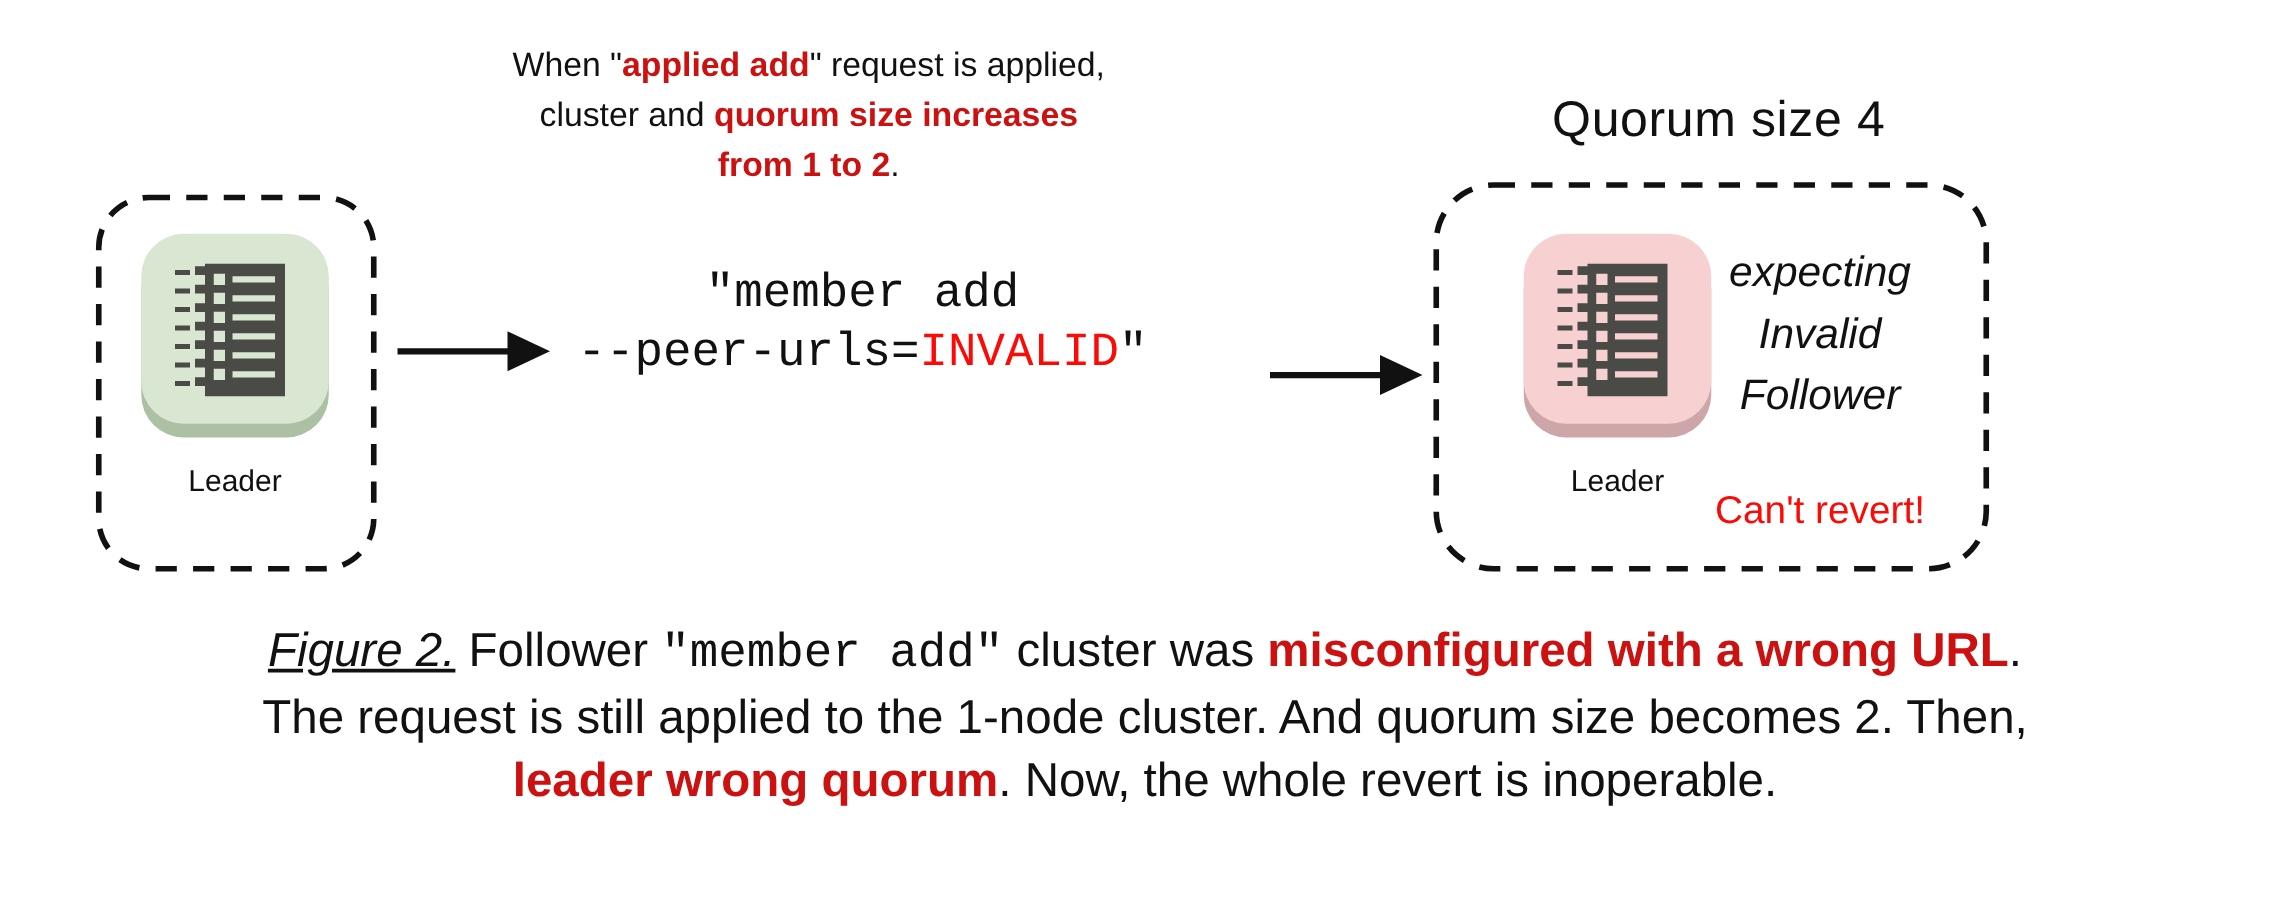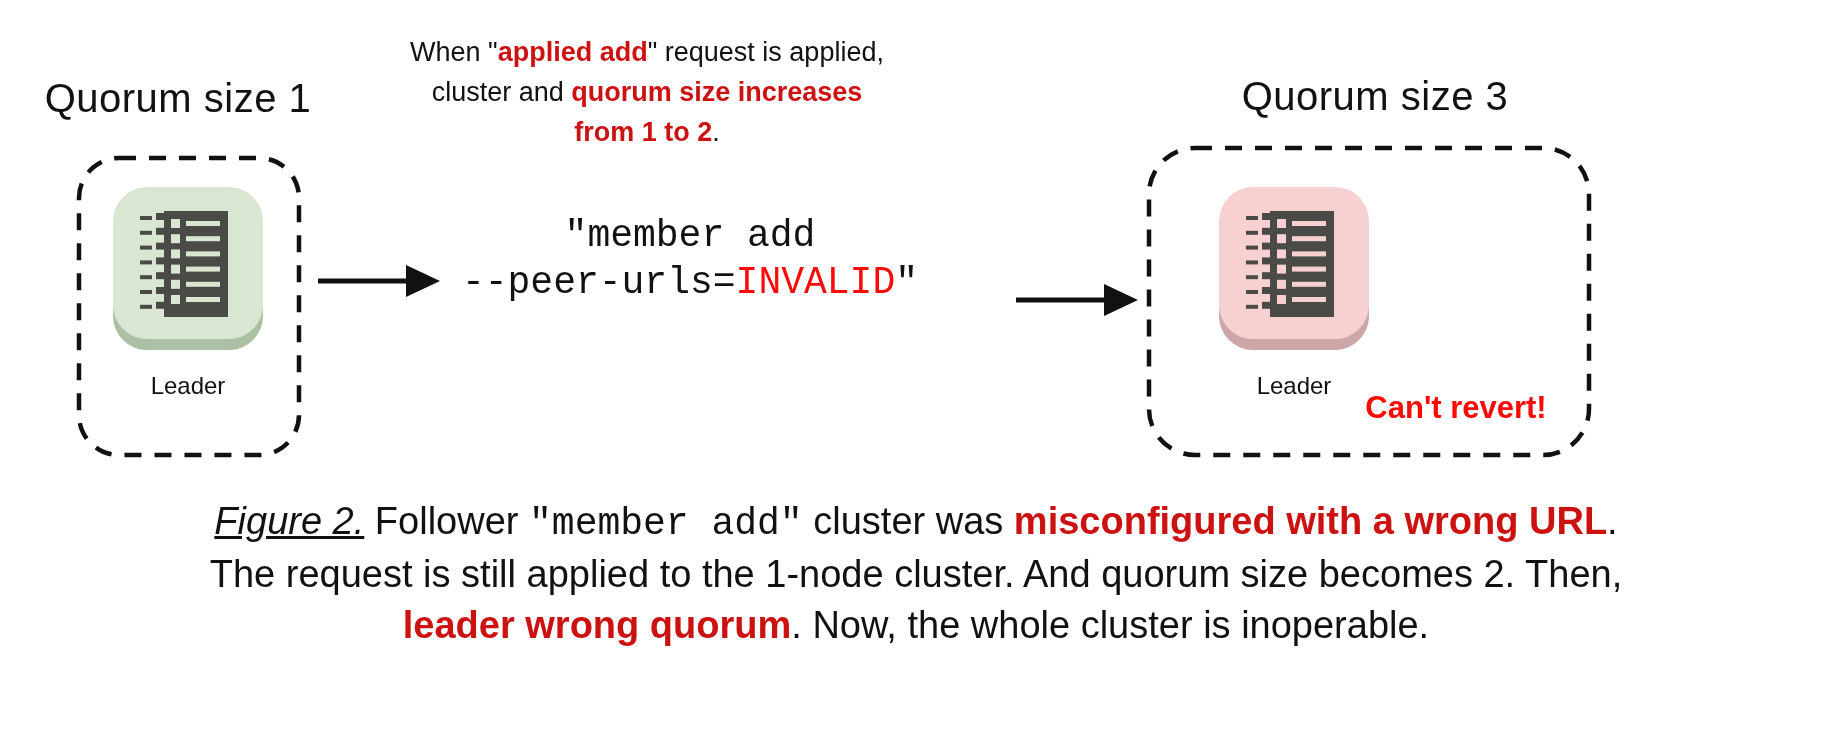--- a/index.html
+++ b/index.html
@@ -33,32 +33,31 @@
   .em-red { color:var(--accent_red,#cc1111); font-weight:700; }
   .bright-red { color:var(--bright_red,#fb0a06); }
 
   .command {
     font-family:"Liberation Mono", monospace;
     font-size:38px; line-height:47px; font-weight:400;
   }
   .command .bright-red { font-weight:400; }
 
   .status { font-size:34px; line-height:49px; font-style:italic; }
-  .warning { font-size:31px; font-weight:700; color:var(--bright_red,#fb0a06); }
+  .warning { font-size:31px; font-weight:400; color:var(--bright_red,#fb0a06); }
 
   .caption { font-size:38px; line-height:51px; }
   .caption .fig { font-style:italic;text-decoration:underline; }
   .caption .mono { font-family:"Liberation Mono", monospace; }
 </style>
 </head>
 <body>
 
 <div id="stage">
 
-  <div class="abs center node-title" style="left:28px; top:76px; width:300px;">Quorum size 1</div>
 
   <svg class="dashed-box" style="left:76px; top:155px;" width="226" height="303">
     <rect x="3" y="3" width="220" height="297" rx="40" stroke-dasharray="17 13"></rect>
   </svg>
 
   <svg class="node-icon green" style="left:112px; top:186px;" width="152" height="166" viewBox="0 0 152 166">
     <rect class="ic-shadow" x="1" y="12" width="150" height="152" rx="34"></rect>
     <rect class="ic-body" x="1" y="1" width="150" height="152" rx="34"></rect>
     <g class="ic-dark">
       <rect x="52" y="25" width="64" height="106"></rect>
@@ -109,21 +108,21 @@
   <div class="abs center command" style="left:395px; top:212px; width:590px;">
     <div>"member add</div>
     <div><span>--peer-urls=</span><span class="bright-red">INVALID</span><span>"</span></div>
   </div>
 
   <svg class="arrow" style="left:1014px; top:277px;" width="126" height="46">
     <line x1="2" y1="23" x2="94" y2="23"></line>
     <polygon points="90,7 124,23 90,39"></polygon>
   </svg>
 
-  <div class="abs center node-title" style="left:1225px; top:74px; width:300px;">Quorum size 3</div>
+  <div class="abs center node-title" style="left:1225px; top:74px; width:300px;">Quorum size 4</div>
 
   <svg class="dashed-box" style="left:1146px; top:145px;" width="446" height="313">
     <rect x="3" y="3" width="440" height="307" rx="46" stroke-dasharray="17 13"></rect>
   </svg>
 
   <svg class="node-icon pink" style="left:1218px; top:186px;" width="152" height="166" viewBox="0 0 152 166">
     <rect class="ic-shadow" x="1" y="12" width="150" height="152" rx="34"></rect>
     <rect class="ic-body" x="1" y="1" width="150" height="152" rx="34"></rect>
     <g class="ic-dark">
       <rect x="52" y="25" width="64" height="106"></rect>
@@ -153,22 +152,27 @@
         <rect x="74" y="80.6" width="34" height="5"></rect>
       <rect x="59" y="93.8" width="9" height="9"></rect>
         <rect x="74" y="95.8" width="34" height="5"></rect>
       <rect x="59" y="109" width="9" height="9"></rect>
         <rect x="74" y="111" width="34" height="5"></rect>
     </g>
   </svg>
 
   <div class="abs center node-label" style="left:1169px; top:372px; width:250px;">Leader</div>
 
+  <div class="abs center status" style="left:1332px; top:194px; width:248px;">
+    <div>expecting</div>
+    <div>Invalid</div>
+    <div>Follower</div>
+  </div>
 
   <div class="abs center warning" style="left:1332px; top:390px; width:248px;">Can't revert!</div>
 
   <div class="abs center caption" style="left:0px; top:496px; width:1832px;">
     <div><span class="fig">Figure 2.</span><span> Follower </span><span class="mono">"member add"</span><span> cluster was </span><span class="em-red">misconfigured with a wrong URL</span><span>.</span></div>
     <div>The request is still applied to the 1-node cluster. And quorum size becomes 2. Then,</div>
-    <div><span class="em-red">leader wrong quorum</span><span>. Now, the whole cluster is inoperable.</span></div>
+    <div><span class="em-red">leader wrong quorum</span><span>. Now, the whole revert is inoperable.</span></div>
   </div>
 
 </div>
 
 </body></html>

